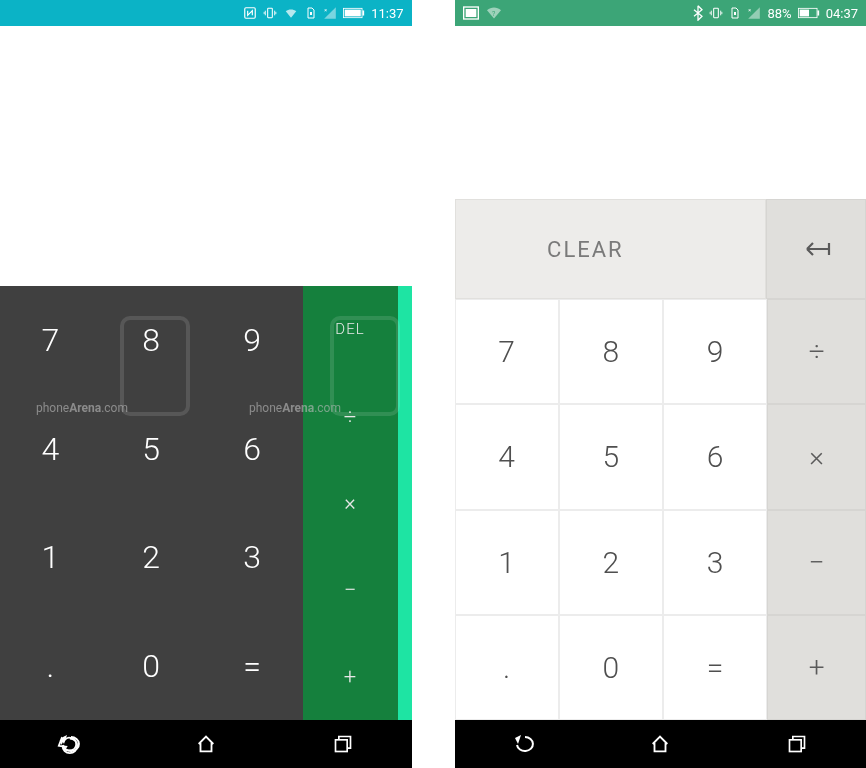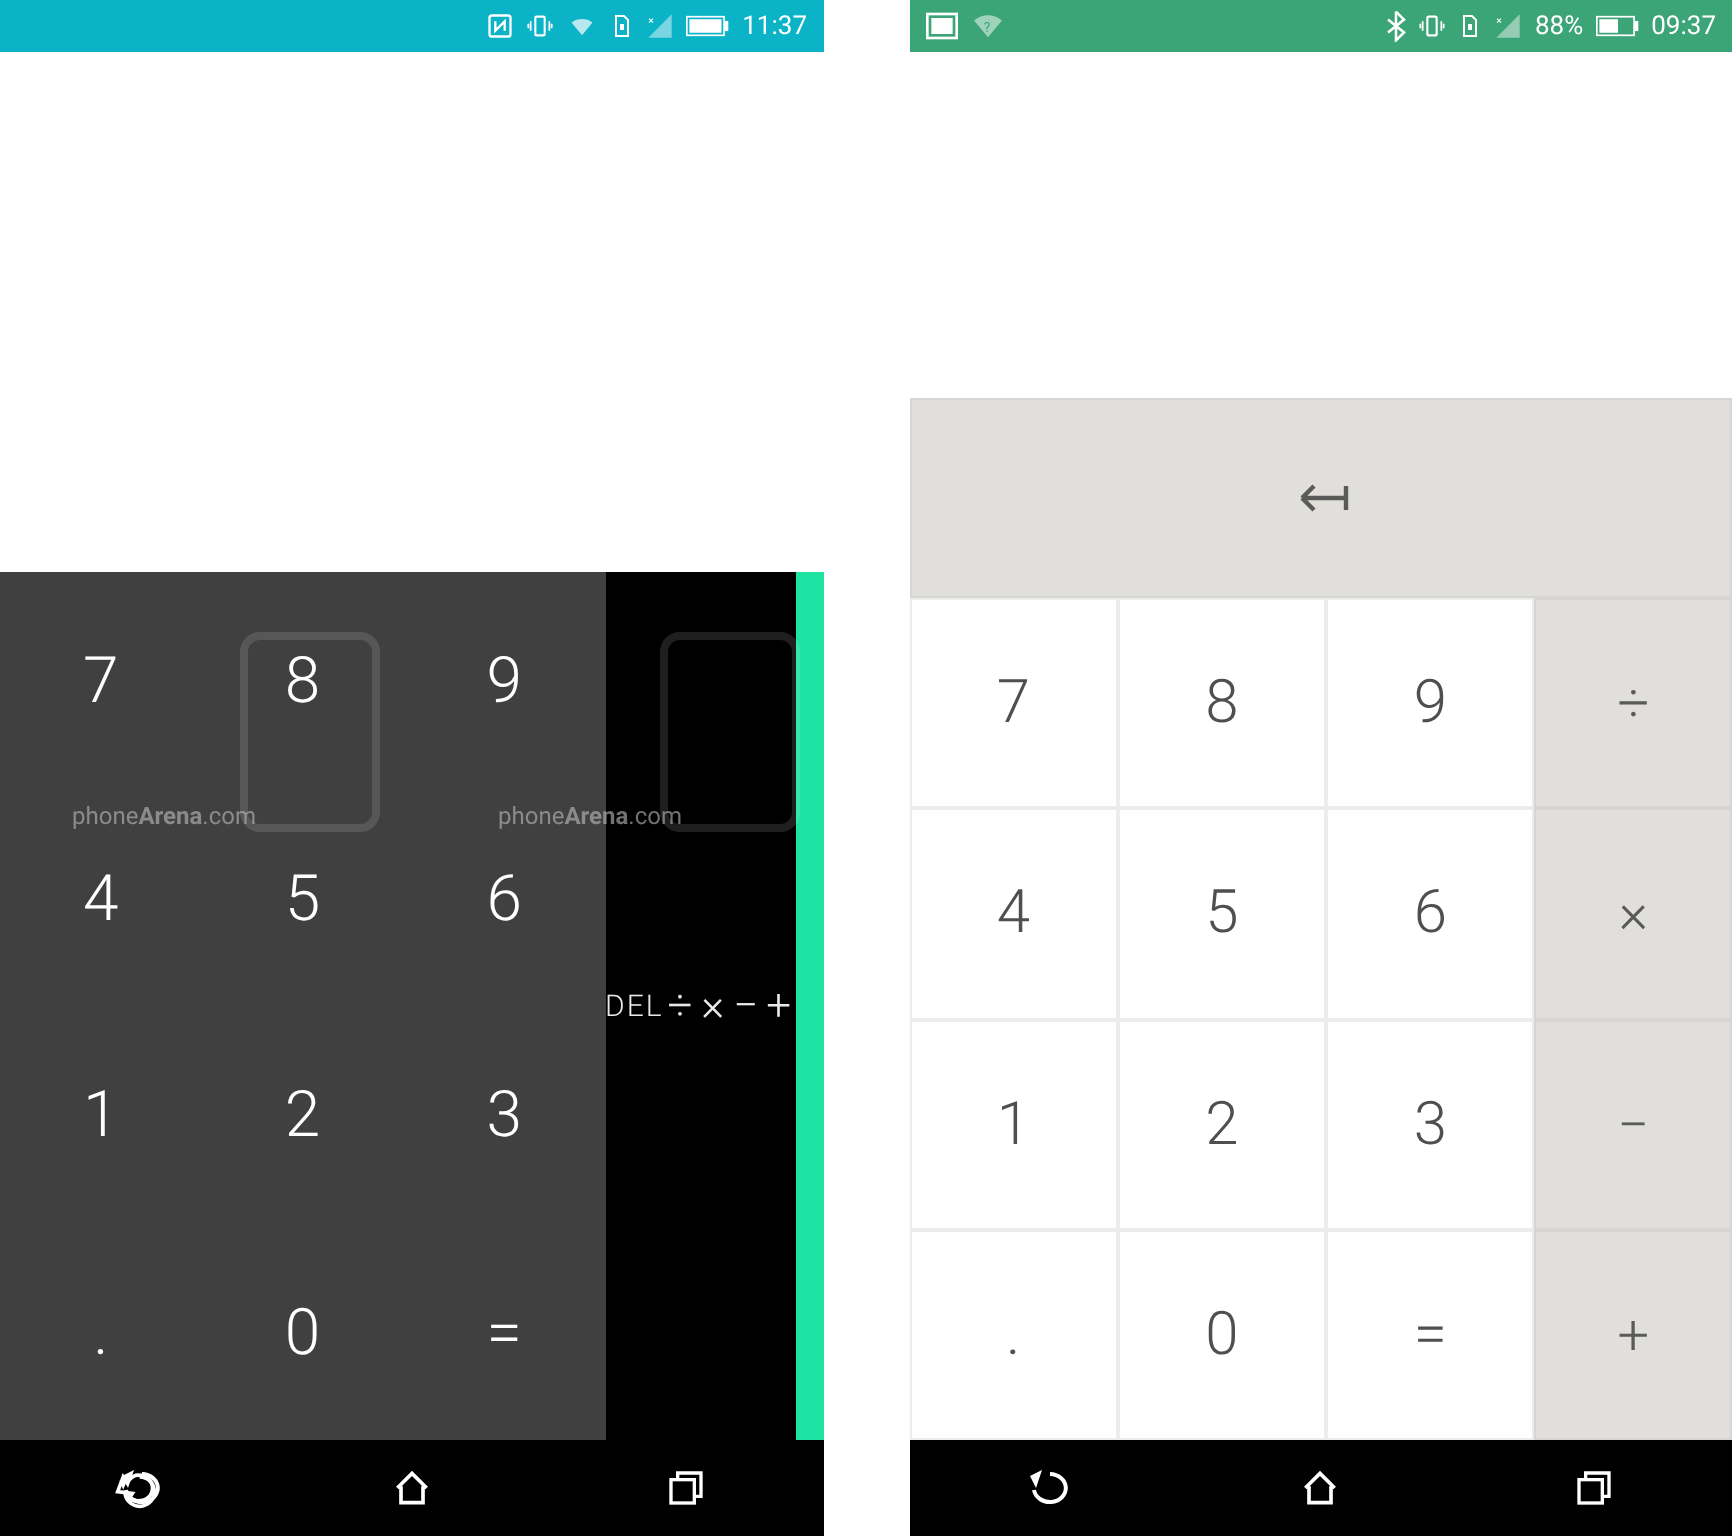--- a/index.html
+++ b/index.html
@@ -17,21 +17,21 @@
 
     
     .display-area { background: #fff; flex: 0 0 auto; }
     .phone-left .display-area { height: 260px; }
     .phone-right .display-area { height: 173px; }
 
     
     .keypad-left { flex: 1; display: flex; position: relative; }
     .numpad-left { background: #404040; flex: 1; display: grid; grid-template-columns: repeat(3, 1fr); grid-template-rows: repeat(4, 1fr); }
     .numkey-left { display: flex; align-items: center; justify-content: center; color: #fff; font-size: 32px; font-weight: 300; cursor: pointer; }
-    .ops-left { width: 95px; background: #000000; display: flex; flex-direction: row; }
+    .ops-left { width: 95px; background: #15803d; display: flex; flex-direction: column; }
     .opkey-left { flex: 1; display: flex; align-items: center; justify-content: center; color: #e8e8e8; font-size: 22px; font-weight: 300; cursor: pointer; }
     .opkey-del { font-size: 15px; letter-spacing: 1px; }
     .accent-strip { width: 14px; background: #1ee4a3; }
 
     
     .watermark { position: absolute; color: #bdbdbd; font-size: 12px; pointer-events: none; z-index: 10; opacity: 0.6; padding-left: 24px; }
     .watermark b { font-weight: bold; }
     .wm-l1 { top: 115px; left: 12px; }
     .wm-l2 { top: 115px; left: 225px; }
     .wm-icon { position:absolute; width:70px; height:100px; opacity:0.12; border:4px solid #fff; border-radius:10px; }
@@ -197,27 +197,28 @@
           </svg>
       </span>
       <span>88%</span>
       <span class="status-icon">
         <svg width="22" height="12" viewBox="0 0 26 12" fill="none">
             <rect x="0.5" y="0.5" width="22" height="11" stroke="#fff"></rect>
             <rect x="23" y="3" width="2" height="6" fill="#fff"></rect>
             <rect x="2" y="2" width="11" height="8" fill="#fff"></rect>
           </svg>
       </span>
-      <span>09:37</span>
+      <span>04:37</span>
     </div>
 
     <div class="display-area"></div>
 
     <div class="keypad-right">
       <div class="clear-row">
+        <div class="clear-btn">CLEAR</div>
         <div class="back-btn">
           <svg width="30" height="20" viewBox="0 0 30 20" fill="none" stroke="#5a5a5a" stroke-width="2.2">
               <path d="M28 10 H6 M6 10 l6 -6 M6 10 l6 6 M28 4 v12"></path>
             </svg>
         </div>
       </div>
       <div class="grid-right">
         <div class="numpad-right">
           <div class="numkey-right">7</div>
           <div class="numkey-right">8</div>

